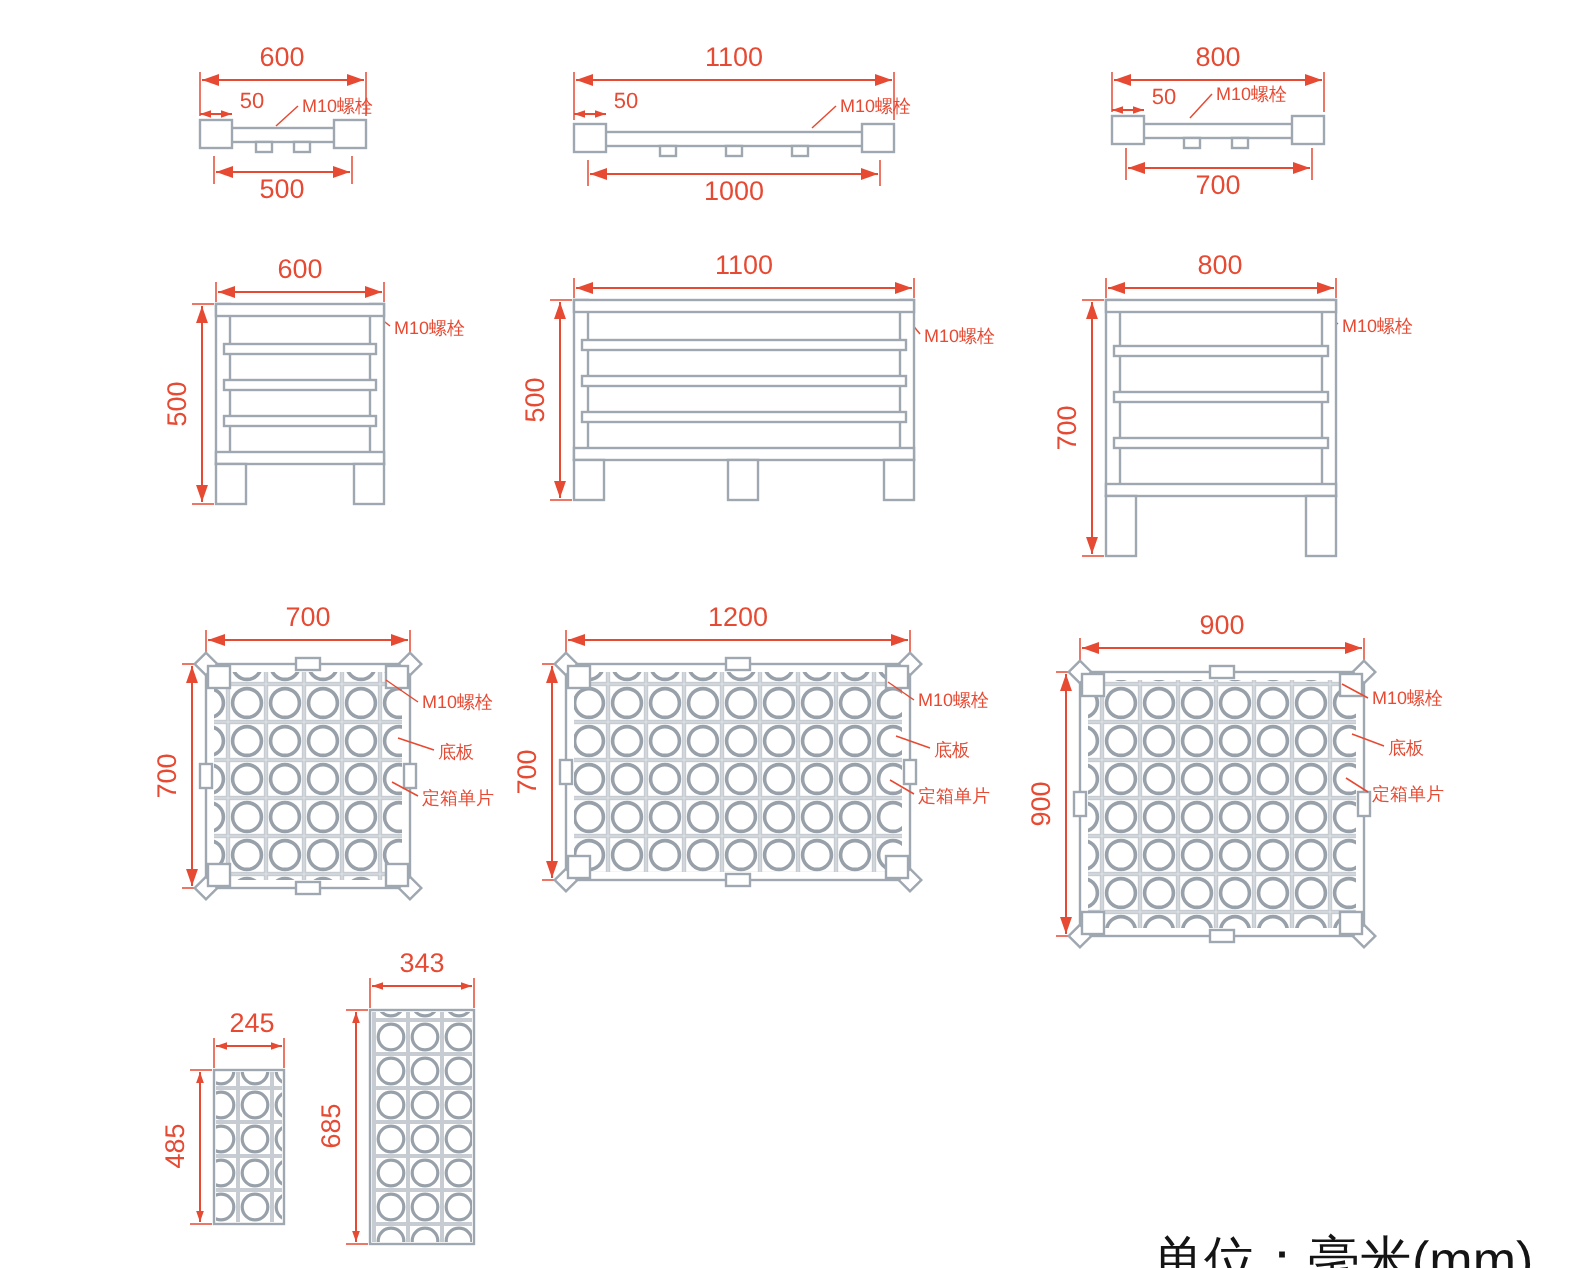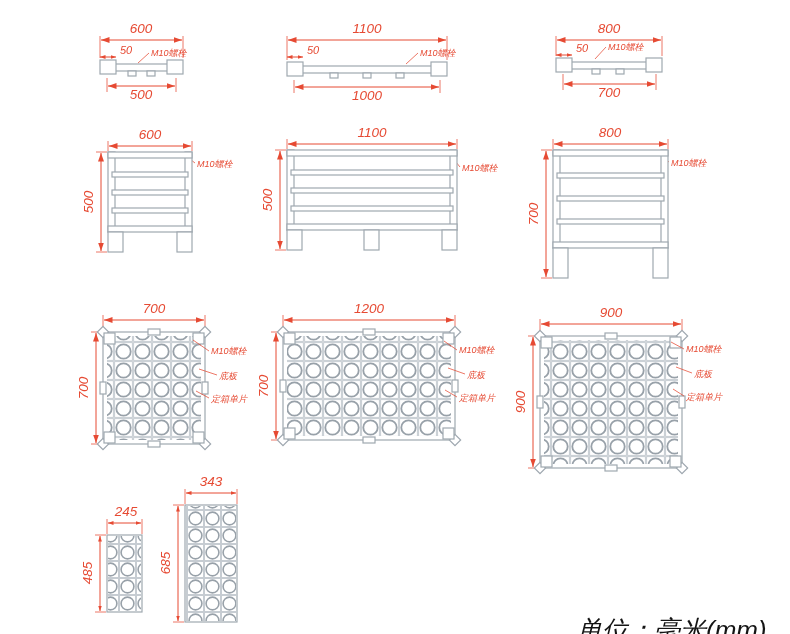--- a/index.html
+++ b/index.html
@@ -1,17 +1,17 @@
 <!DOCTYPE html>
 <html><head>
 <meta charset="utf-8">
 <style>
   html,body{margin:0;padding:0;background:#fff;}
   .canvas{position:relative;width:790px;height:634px;background:#fff;overflow:hidden;
-          font-family:"Liberation Sans",sans-serif;font-style:italic;}
+          font-family:"Liberation Sans",sans-serif;}
   .canvas > svg{position:absolute;left:0;top:0;font-family:"Liberation Sans",sans-serif;}
   .dim-text{fill:#e64a33;font-size:13.5px;}
   .dim-text-sm{fill:#e64a33;font-size:11px;}
   .lbl{fill:#e64a33;font-size:9px;}
   .dimline{stroke:#e64a33;stroke-width:1;fill:none;}
   .ext{stroke:#e64a33;stroke-width:.75;fill:none;}
   .leader{stroke:#e64a33;stroke-width:.75;fill:none;}
   .part{stroke:#9fa8b0;stroke-width:1.2;fill:#fff;}
   .unit{position:absolute;left:576px;top:613px;font-size:26px;color:#141414;}
 </style>

